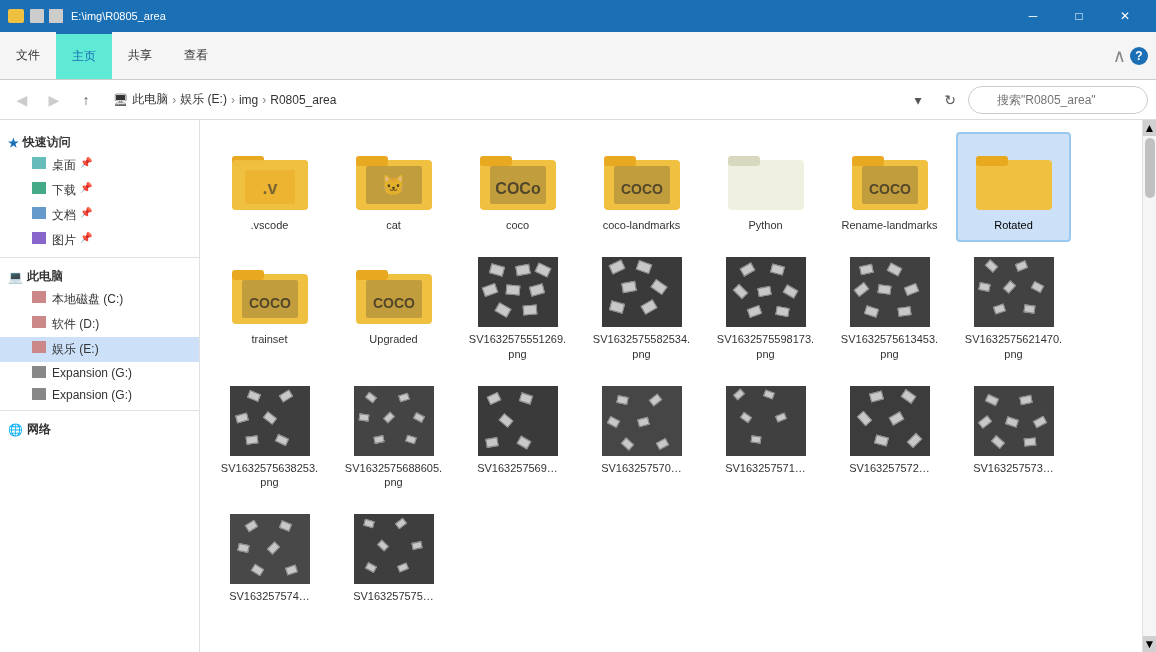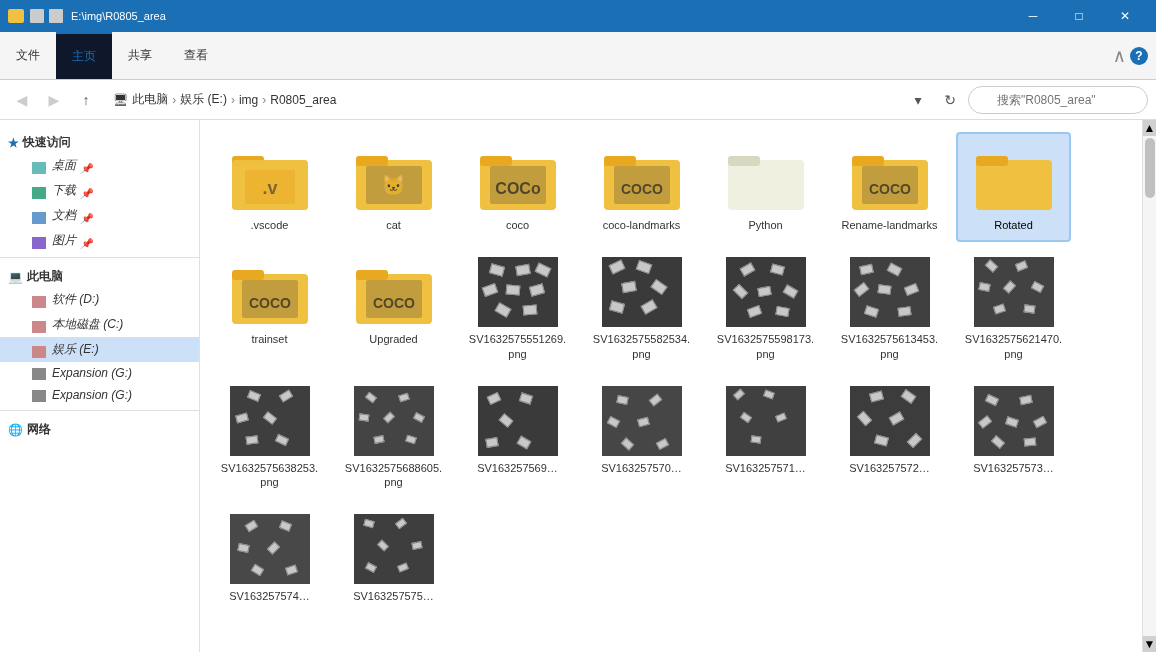--- a/index.html
+++ b/index.html
@@ -32,21 +32,21 @@
     }
     .ribbon-tab {
       padding: 0 16px;
       display: flex;
       align-items: center;
       font-size: 12px;
       cursor: pointer;
       color: #333;
     }
     .ribbon-tab.active {
-      background: #0f172a;
+      background: #5eead4;
       border-top: 2px solid #1a6fb5;
       color: #1a6fb5;
     }
     .ribbon-right { margin-left: auto; display: flex; align-items: center; padding: 0 8px; gap: 4px; }
 
     
     .nav-bar {
       height: 40px;
       background: white;
       border-bottom: 1px solid #ddd;
@@ -84,22 +84,22 @@
     
     .sidebar {
       width: 200px;
       background: white;
       border-right: 1px solid #e0e0e0;
       overflow-y: auto;
       padding: 8px 0;
       flex-shrink: 0;
     }
     .sidebar-item {
-      display: flex; align-items: flex-end; padding: 4px 8px 4px 16px;
-      cursor: pointer; color: #333; font-size: 12px; position: relative; font-style: italic;
+      display: flex; align-items: flex-start; padding: 4px 8px 4px 16px;
+      cursor: pointer; color: #333; font-size: 12px; position: relative;
     }
     .sidebar-item.active { background: #cce0f7; }
     .pin-icon { color: #888; font-size: 10px; margin-left: 4px; }
     .section-header {
       display: flex; align-items: center; padding: 6px 8px 2px 8px;
       font-size: 12px; font-weight: bold; color: #333;
     }
     .sub-item { padding-left: 32px !important; }
     .divider { height: 1px; background: #e0e0e0; margin: 4px 0; }
 
@@ -236,25 +236,25 @@
     </div>
 
     <div class="divider"></div>
 
     <div class="section-header">
       <span style="color:#1a6fb5;margin-right:4px;">💻</span>
       <span>此电脑</span>
     </div>
     <div class="sidebar-item sub-item">
       <span style="width:14px;height:12px;background:#c88;display:inline-block;margin-right:6px;"></span>
+      <span>本地磁盘 (C:)</span>
+    </div>
+    <div class="sidebar-item sub-item">
+      <span style="width:14px;height:12px;background:#c88;display:inline-block;margin-right:6px;"></span>
       <span>软件 (D:)</span>
-    </div>
-    <div class="sidebar-item sub-item">
-      <span style="width:14px;height:12px;background:#c88;display:inline-block;margin-right:6px;"></span>
-      <span>本地磁盘 (C:)</span>
     </div>
     <div class="sidebar-item sub-item active">
       <span style="width:14px;height:12px;background:#c88;display:inline-block;margin-right:6px;"></span>
       <span>娱乐 (E:)</span>
     </div>
     <div class="sidebar-item sub-item">
       <span style="width:14px;height:12px;background:#888;display:inline-block;margin-right:6px;"></span>
       <span>Expansion (G:)</span>
     </div>
     <div class="sidebar-item sub-item">

